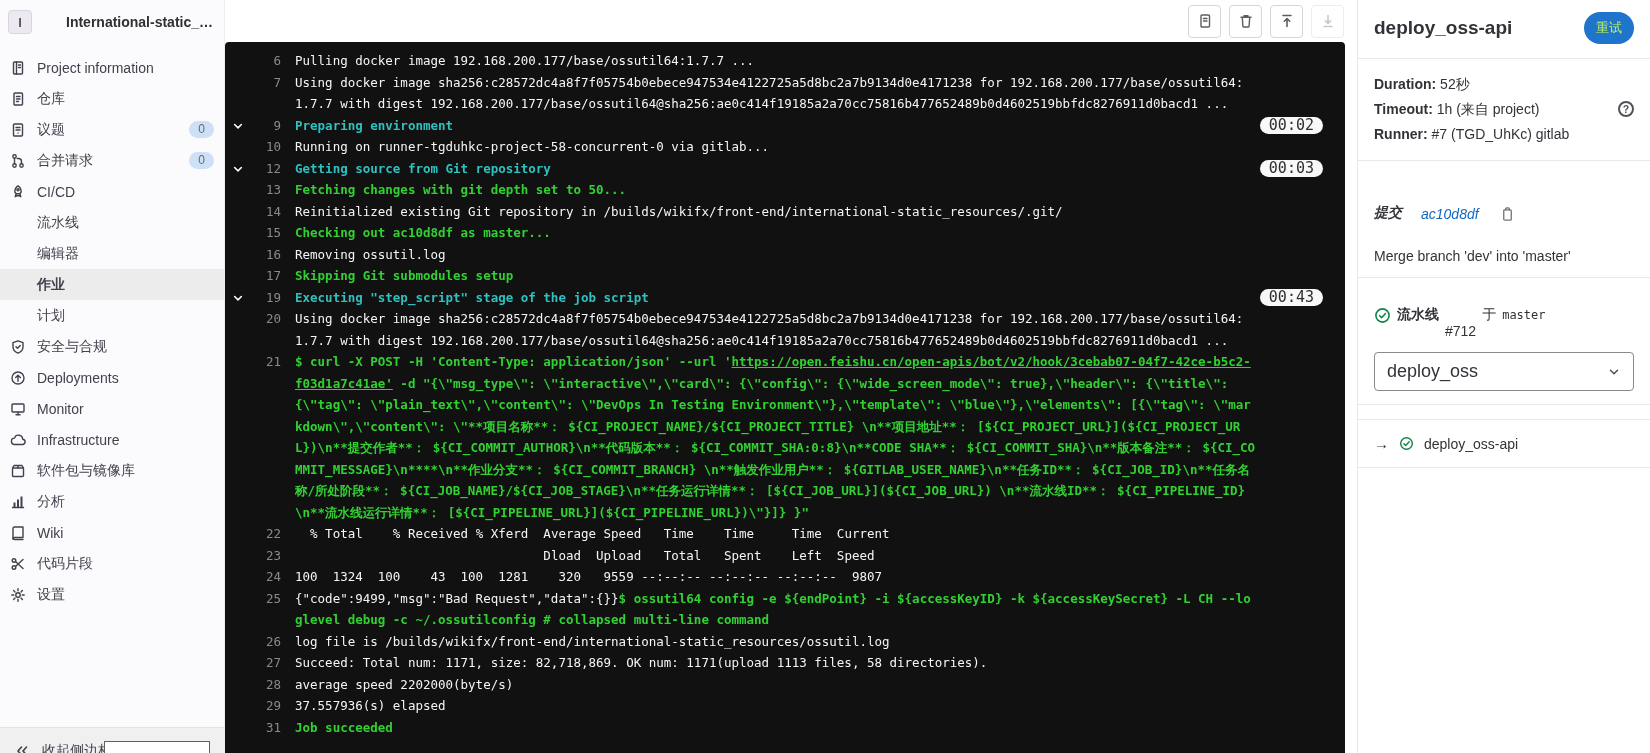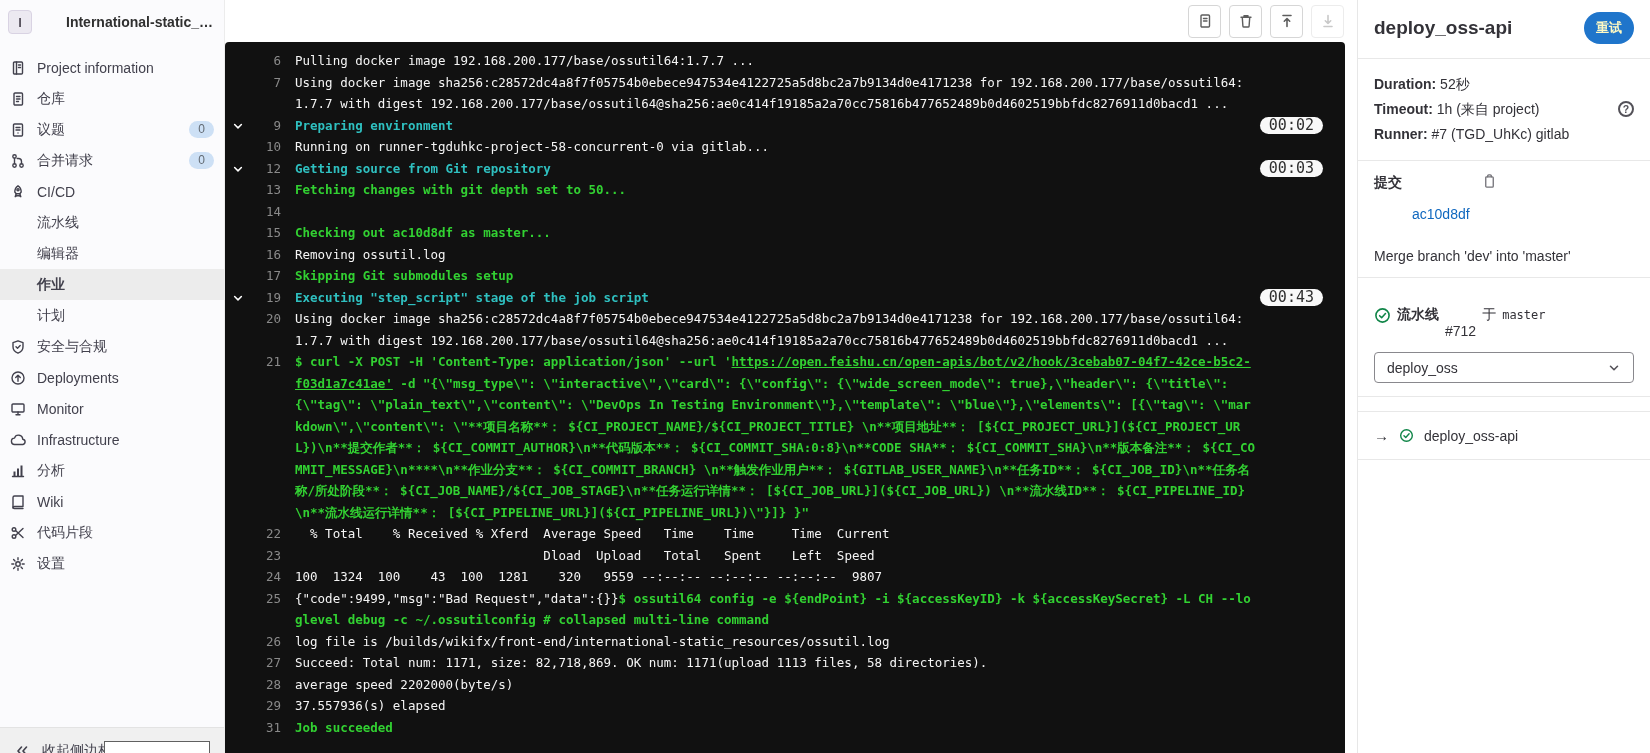--- a/index.html
+++ b/index.html
@@ -68,42 +68,42 @@
     background:#f8f8f8; color:#2e2e2e; border-radius:10px;
     font-size:15px; line-height:17px; padding:0 9px; font-weight:500;
   }
 
   
   .right-panel { flex:0 0 293px; width:293px; border-left:1px solid #e7e7e7; background:#fff; overflow:hidden; }
   .rp-section { padding:13px 16px; border-bottom:1px solid #e8e8e8; }
   .rp-header { display:flex; align-items:center; justify-content:space-between; padding:12px 16px 14px; border-bottom:1px solid #e8e8e8; }
   .rp-header h1 { margin:0; font-size:19px; font-weight:600; color:#333238; }
   .retry-btn {
-    background:var(--accent-blue,#1f75cb); color:#fef9c3; border:none; border-radius:16px;
-    font-size:13px; font-weight:700; padding:7px 12px; cursor:pointer; font-family:inherit;
+    background:var(--accent-blue,#1f75cb); color:#bef264; border:none; border-radius:16px;
+    font-size:13px; font-weight:400; padding:7px 12px; cursor:pointer; font-family:inherit;
   }
   .meta-row { font-size:14px; line-height:25px; color:#333238; position:relative; }
   .meta-row b { font-weight:700; }
   .help-icon {
     position:absolute; right:0; top:4px; width:16px; height:16px;
     border:2px solid #535158; border-radius:50%; color:#535158;
     font-size:10.5px; font-weight:700; display:flex; align-items:center; justify-content:center; cursor:pointer;
   }
-  .commit-top { display:flex; align-items:flex-start; gap:10px; font-size:14px; }
+  .commit-top { display:flex; align-items:flex-end; gap:19px; font-size:14px;font-style:italic; }
   .commit-top b { font-weight:700; }
   .sha-link { color:var(--link-blue,#1068bf); text-decoration:none; cursor:pointer;margin-top:32px; }
   .copy-btn { border:none; background:none; padding:0; margin-left:2px; color:#737278; display:flex; cursor:pointer; }
   .commit-msg { margin-top:26px; font-size:14px; color:#333238; }
   .pipeline-row { display:flex; align-items:center; gap:6px; font-size:14px; color:#333238; flex-wrap:wrap; }
   .pipeline-row b { font-weight:700; }
   .ref-mono { font-family:"DejaVu Sans Mono", monospace; font-size:12px; }
   .stage-dropdown {
-    margin-top:13px; height:31px; border:1px solid #89888d; border-radius:4px; background:#fff;
+    margin-top:13px; height:39px; border:1px solid #89888d; border-radius:4px; background:#fff;
     display:flex; align-items:center; justify-content:space-between; padding:0 12px;
-    font-size:14px; color:#333238; cursor:pointer;
+    font-size:18px; color:#333238; cursor:pointer;
   }
   .stage-dropdown .icon { color:#535158; display:flex; }
   .job-row { display:flex; align-items:center; gap:10px; padding:15px 16px; margin-top:14px; border-top:1px solid #e8e8e8; border-bottom:1px solid #e8e8e8; font-size:14px; color:#333238; cursor:pointer; }
   .job-arrow { color:#333238; font-size:15px; }
   .icon svg { display:block; }
 </style>
 </head>
 <body>
 
 <div class="app">
@@ -204,20 +204,29 @@
           </span>
           <span>Monitor</span>
         </div>
         <div class="nav-item">
           <span class="icon">
             <svg width="16" height="16" viewBox="0 0 16 16" fill="none" stroke="currentColor" stroke-width="1.4" stroke-linecap="round" stroke-linejoin="round">
               <path d="M4.8 12.5a3.2 3.2 0 0 1-.3-6.4 4.2 4.2 0 0 1 8.2 1.1h.2a2.7 2.7 0 0 1 0 5.3z"></path>
             </svg>
           </span>
           <span>Infrastructure</span>
+        </div>
+        <div class="nav-item">
+          <span class="icon">
+            <svg width="16" height="16" viewBox="0 0 16 16" fill="none" stroke="currentColor" stroke-width="1.4" stroke-linecap="round" stroke-linejoin="round">
+              <rect x="2.5" y="5" width="11" height="8.5" rx="1"></rect>
+              <path d="M2.5 5L4 2.5h8L13.5 5M8 2.5V5"></path>
+            </svg>
+          </span>
+          <span>软件包与镜像库</span>
         </div>
         <div class="nav-item">
           <span class="icon">
             <svg width="16" height="16" viewBox="0 0 16 16" fill="none" stroke="currentColor" stroke-width="1.4" stroke-linecap="round" stroke-linejoin="round">
               <path d="M2.5 13.5h11"></path>
               <rect x="3.5" y="8.5" width="2" height="5" fill="currentColor" stroke="none"></rect>
               <rect x="7" y="5.5" width="2" height="8" fill="currentColor" stroke="none"></rect>
               <rect x="10.5" y="2.5" width="2" height="11" fill="currentColor" stroke="none"></rect>
             </svg>
           </span>
@@ -335,20 +344,21 @@
             <span class="dur-badge">00:03</span>
           </div>
           <div class="log-line">
             <span class="chev"></span>
             <span class="lnum">13</span>
             <span class="ltext"><span class="sg-green">Fetching changes with git depth set to 50...</span></span>
           </div>
           <div class="log-line">
             <span class="chev"></span>
             <span class="lnum">14</span>
+            <span class="ltext"><span class="sg-plain">Reinitialized existing Git repository in /builds/wikifx/front-end/international-static_resources/.git/</span></span>
           </div>
           <div class="log-line">
             <span class="chev"></span>
             <span class="lnum">15</span>
             <span class="ltext"><span class="sg-green">Checking out ac10d8df as master...</span></span>
           </div>
           <div class="log-line">
             <span class="chev"></span>
             <span class="lnum">16</span>
             <span class="ltext"><span class="sg-plain">Removing ossutil.log</span></span>

